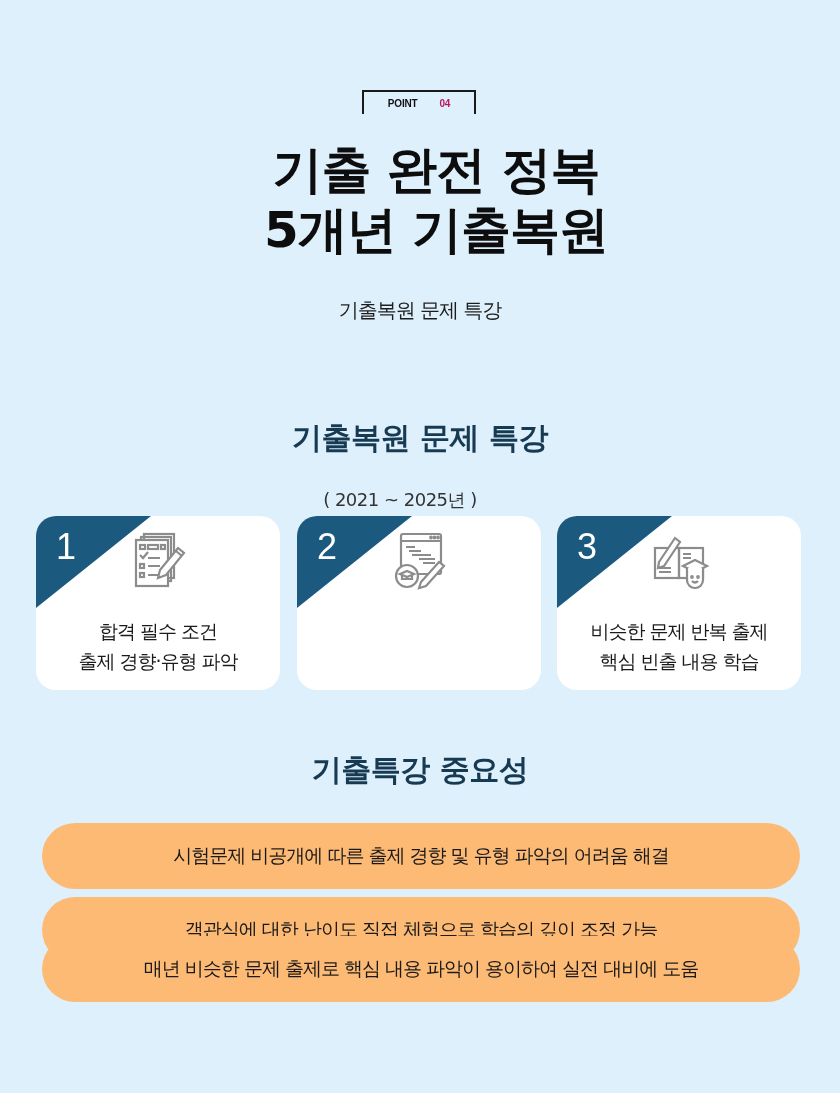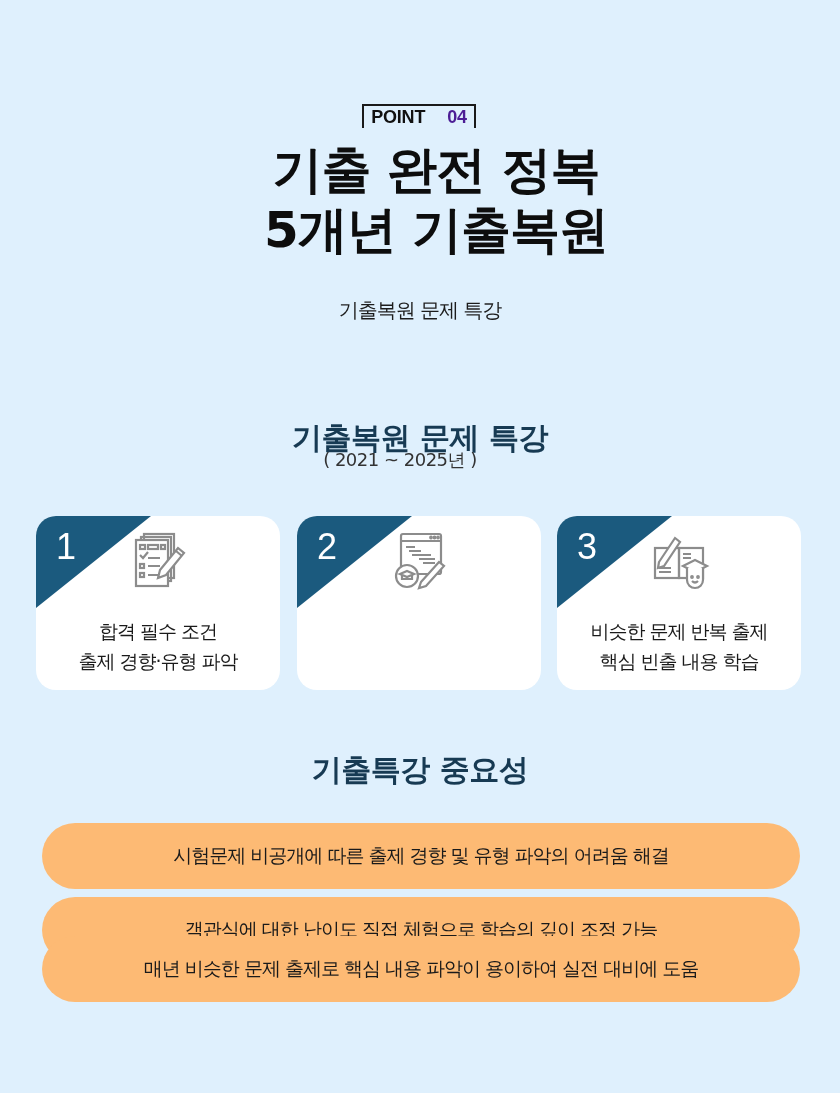--- a/index.html
+++ b/index.html
@@ -5,46 +5,46 @@
   * { box-sizing: border-box; margin: 0; padding: 0; }
   html, body { width: 840px; height: 1093px; }
   body {
     background: #dff0fd;
     font-family: "DejaVu Sans", "Liberation Sans", sans-serif;
     color: #111;
     position: relative;
     overflow: hidden;
   }
   .point-badge {
-    position: absolute; left: 362px; top: 104px; width: 114px; height: 24px;
+    position: absolute; left: 362px; top: 90px; width: 114px; height: 24px;
     border: 2px solid #1a1a1a; border-bottom: none;
     display: flex; align-items: center; justify-content: center;
-    font-family: "Liberation Sans", sans-serif; font-weight: 700; font-size: 18px; letter-spacing: -0.2px; gap: 18px;
+    font-family: "Liberation Sans", sans-serif; font-weight: 700; font-size: 10px; letter-spacing: -0.2px; gap: 18px;
   }
-  .point-badge .num { color: #4c1d95; margin-left: 4px; }
+  .point-badge .num { color: #be185d; margin-left: 4px; }
   .title {
     position: absolute; left: 0; top: 140px; width: 840px; text-align: center;
     font-weight: 900; font-size: 50px; line-height: 60px; color: #0d0d0d; letter-spacing: -1px;
     font-family: "DejaVu Sans", sans-serif;
     margin-left: 16px;
   }
   .title .line { display: block; font-weight: bold; }
   .subtitle {
     position: absolute; left: 0; top: 294px; width: 840px; text-align: center;
     font-size: 20px; line-height: 32px; color: #1c1c1c; letter-spacing: -1px;
   }
   .subtitle span { display: block; }
   .section-title {
     position: absolute; left: 0; width: 840px; text-align: center;
     font-weight: bold; font-size: 30px; color: #173a53; letter-spacing: -0.5px;
   }
   .st1 { top: 418px; }
   .st2 { top: 750px; }
   .year-range {
-    position: absolute; left: 0; top: 448px; width: 800px; text-align: center;
+    position: absolute; left: 0; top: 488px; width: 800px; text-align: center;
     font-size: 18px; color: #333; letter-spacing: -0.5px;
   }
   .card {
     position: absolute; top: 516px; width: 244px; height: 174px;
     background: #fff; border-radius: 20px; overflow: hidden;
   }
   .card .corner {
     position: absolute; left: 0; top: 0; width: 0; height: 0;
     border-top: 92px solid #1b5a7e; border-right: 115px solid transparent;
   }

